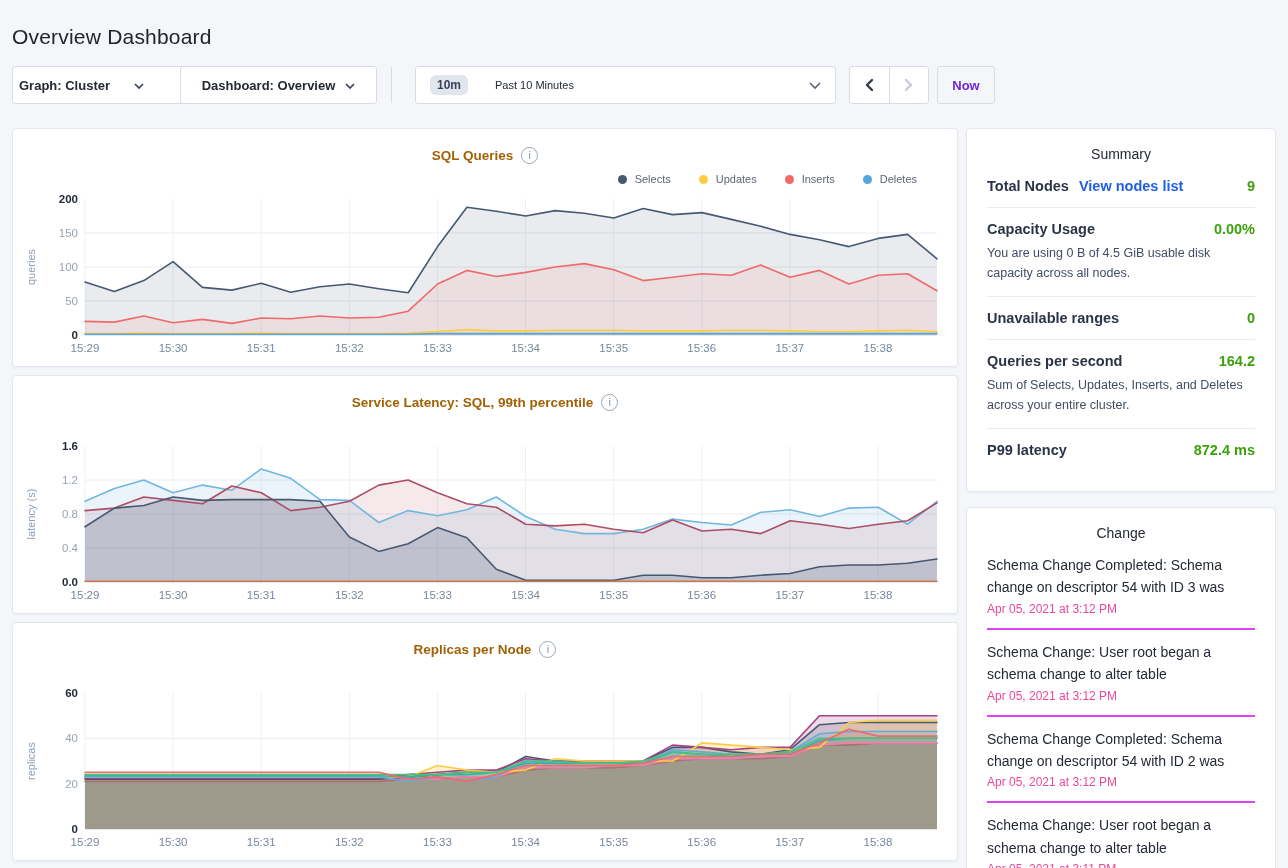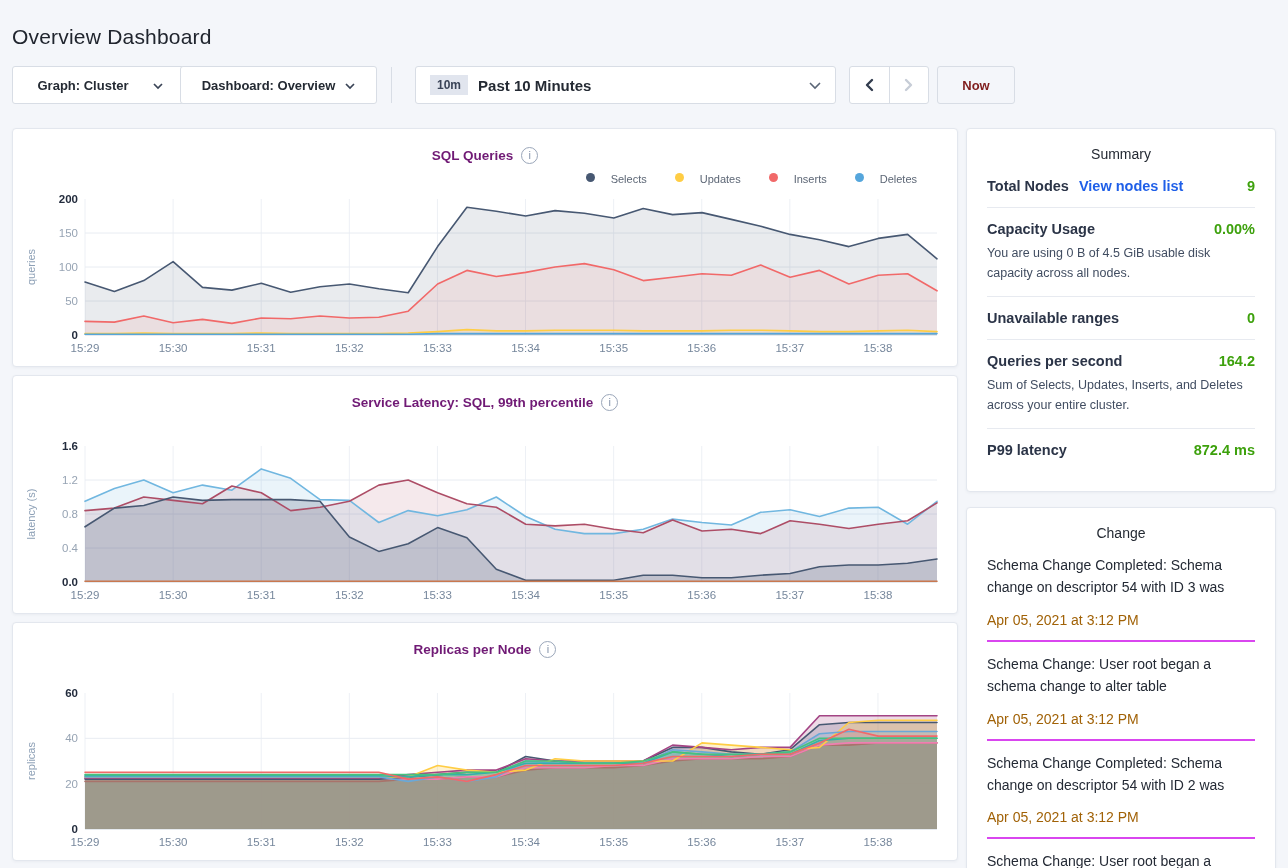--- a/index.html
+++ b/index.html
@@ -8,62 +8,62 @@
     background:#f4f6fa;color:#242a33;
     font-family:"Liberation Sans",sans-serif;
     -webkit-font-smoothing:antialiased;
   }
   .page-title{position:absolute;left:12px;top:11px;font-size:21px;font-weight:400;color:#20252e;letter-spacing:.2px}
 
   
   .tb{position:absolute;top:66px;height:38px;box-sizing:border-box;background:#fff;
       border:1px solid #d8dde5;border-radius:3px;display:flex;align-items:center;
       font-size:13px;font-weight:700;color:#242a33;cursor:pointer}
-  .dd-graph{left:12px;width:176px;justify-content:center;gap:24px}
+  .dd-graph{left:12px;width:176px;justify-content:flex-start;gap:24px}
   .dd-dash{left:180px;width:197px;justify-content:center;gap:10px}
   .tb-divider{position:absolute;left:391px;top:67px;width:1px;height:36px;background:#d8dde5}
   .timesel{left:415px;width:421px;padding:0 14px;justify-content:flex-start}
-  .badge{background:#e1e5ee;border-radius:0;font-size:12px;font-weight:700;color:#3a4458;padding:3px 7px}
-  .range-label{margin-left:10px;font-size:15px;font-weight:700}
+  .badge{background:#e1e5ee;border-radius:6px;font-size:12px;font-weight:700;color:#3a4458;padding:3px 7px}
+  .range-label{margin-left:27px;font-size:11px;font-weight:400}
   .timesel .chev-wrap{margin-left:auto}
   .navgroup{left:849px;width:80px;padding:0;cursor:default}
   .navcell{width:40px;height:100%;display:flex;align-items:center;justify-content:center;cursor:pointer}
   .navcell+.navcell{border-left:1px solid #d8dde5}
-  .now-btn{left:937px;width:78px;justify-content:center;background:transparent;color:#7f1d1d;cursor:default}
+  .now-btn{left:937px;width:58px;justify-content:center;background:transparent;color:#6d28d9;cursor:default}
 
   
   .card{position:absolute;background:#fff;border:1px solid #e3e7ee;border-radius:4px;
         box-shadow:0 1px 3px rgba(40,50,70,.05);box-sizing:border-box}
   .chart-card{left:12px;width:946px;height:239px}
   .chart-title-row{display:flex;justify-content:center;align-items:center;gap:8px;padding-top:14px;height:24px}
-  .chart-title-row h3{margin:0;font-size:13.5px;font-weight:700;color:#701a75}
+  .chart-title-row h3{margin:0;font-size:13.5px;font-weight:700;color:#a16207}
   .info-icon{width:17px;height:17px;box-sizing:border-box;border:1px solid #9aa6b9;border-radius:50%;
              color:#8695ab;font-size:11px;line-height:15px;text-align:center;font-style:normal;cursor:pointer}
   .legend-row{height:24px;display:flex;justify-content:flex-end;align-items:center;gap:28px;padding-right:40px}
-  .legend-item{display:flex;gap:16px;font-size:11px;color:#5c6675}
+  .legend-item{display:flex;align-items:center;gap:8px;font-size:11px;color:#5c6675}
   .legend-dot{width:9px;height:9px;border-radius:50%}
   .chart-body{position:relative;margin-left:26px}
   .ylab{position:absolute;left:-8px;top:76px;transform:translate(-50%,-50%) rotate(-90deg);
         font-size:11px;color:#8da0b6;white-space:nowrap}
   .chart-body svg{display:block}
 
   
   .summary-card{left:966px;top:128px;width:310px;height:364px}
   .events-card{left:966px;top:507px;width:310px;height:372px}
   .side-title{text-align:center;font-size:14px;font-weight:400;color:#242a33;padding:17px 0 7px}
   .sum-row{margin:0 20px;padding:13px 0;display:flex;flex-wrap:wrap;align-items:baseline;border-top:1px solid #e7eaf0}
   .sum-row.first{border-top:none;padding-top:9px}
   .sum-label{font-size:14.5px;font-weight:700;color:#2b3447}
   .sum-link{font-size:14.5px;font-weight:700;color:#1f5fe8;margin-left:10px;text-decoration:none;cursor:pointer}
   .sum-value{margin-left:auto;font-size:14.5px;font-weight:700;color:#3da10c}
   .sum-desc{width:100%;font-size:12.5px;font-weight:400;color:#414d61;line-height:1.6;margin-top:6px}
   .event{margin:0 20px;padding:11px 0 12px;border-top:2px solid #d946ef;cursor:pointer}
   .event.first{border-top:none;padding-top:6px}
   .event-msg{font-size:14px;color:#242a35;line-height:1.6}
-  .event-time{font-size:14px;color:#a16207;margin-top:13px}
+  .event-time{font-size:12px;color:#ec4899;margin-top:3px}
 </style>
 </head>
 <body>
 
 <h1 class="page-title">Overview Dashboard</h1>
 
 <button class="tb dd-graph">
   <span>Graph: Cluster</span>
   <span class="chev-wrap">
     <svg width="10" height="7">

